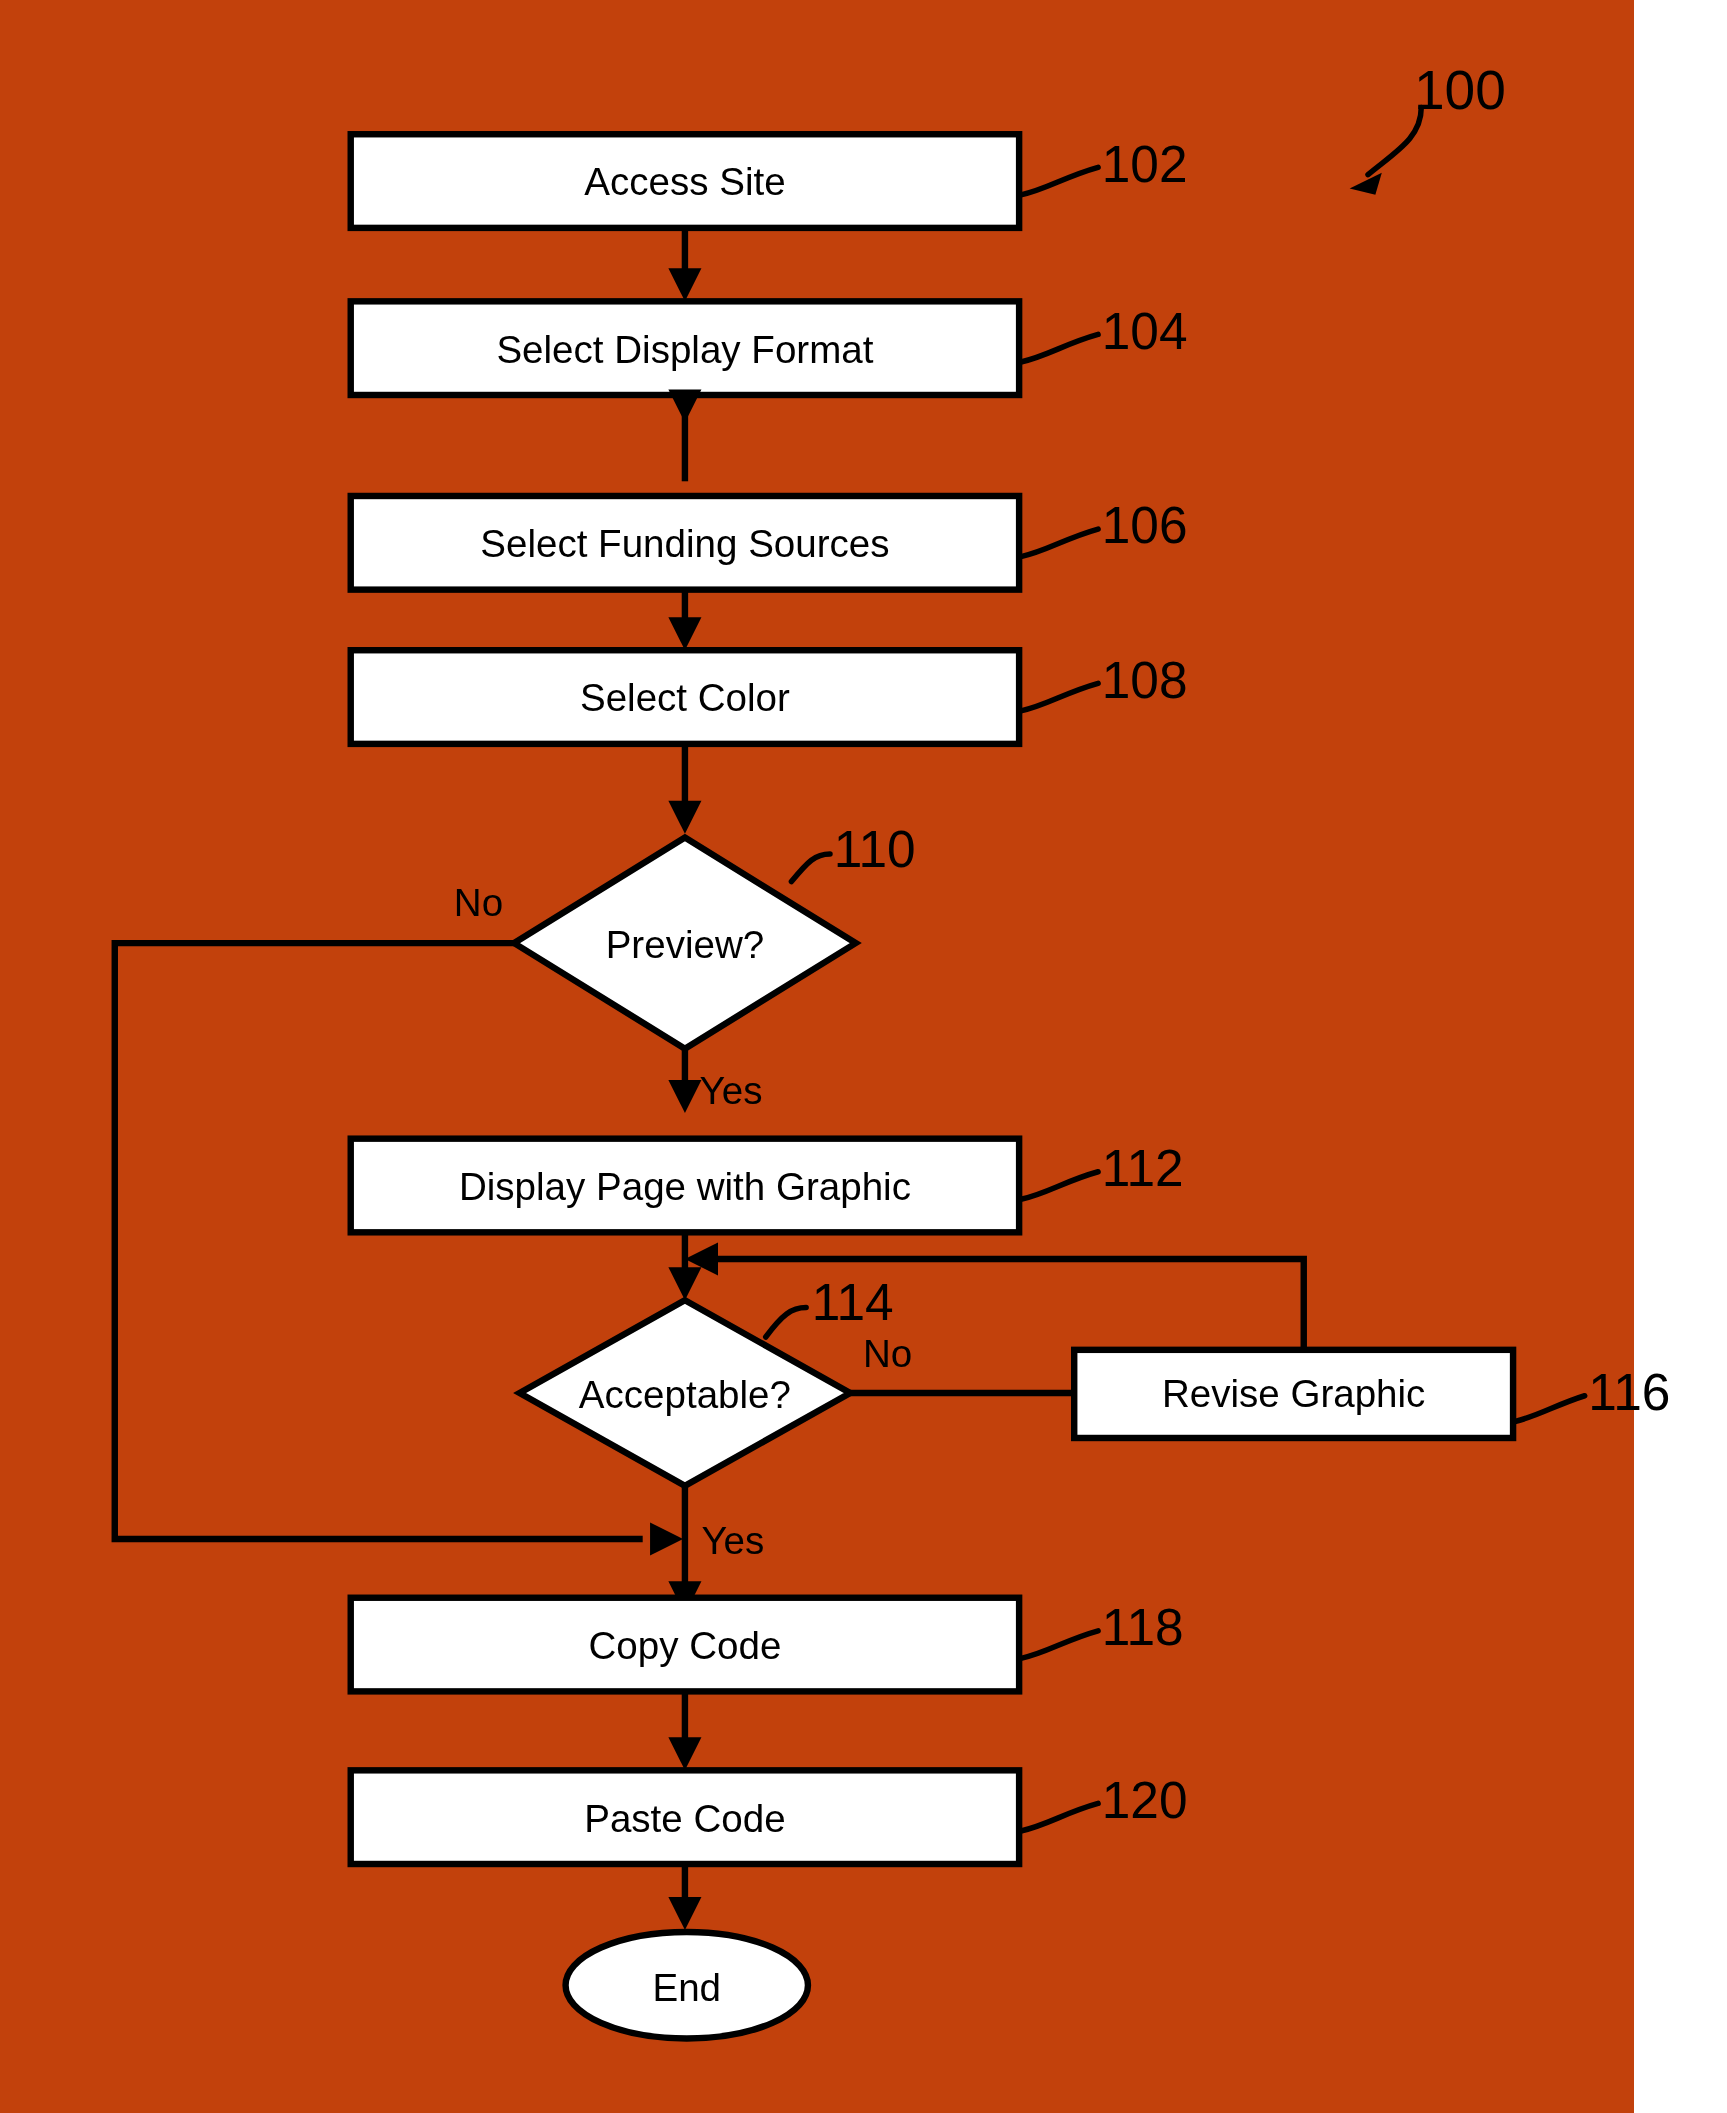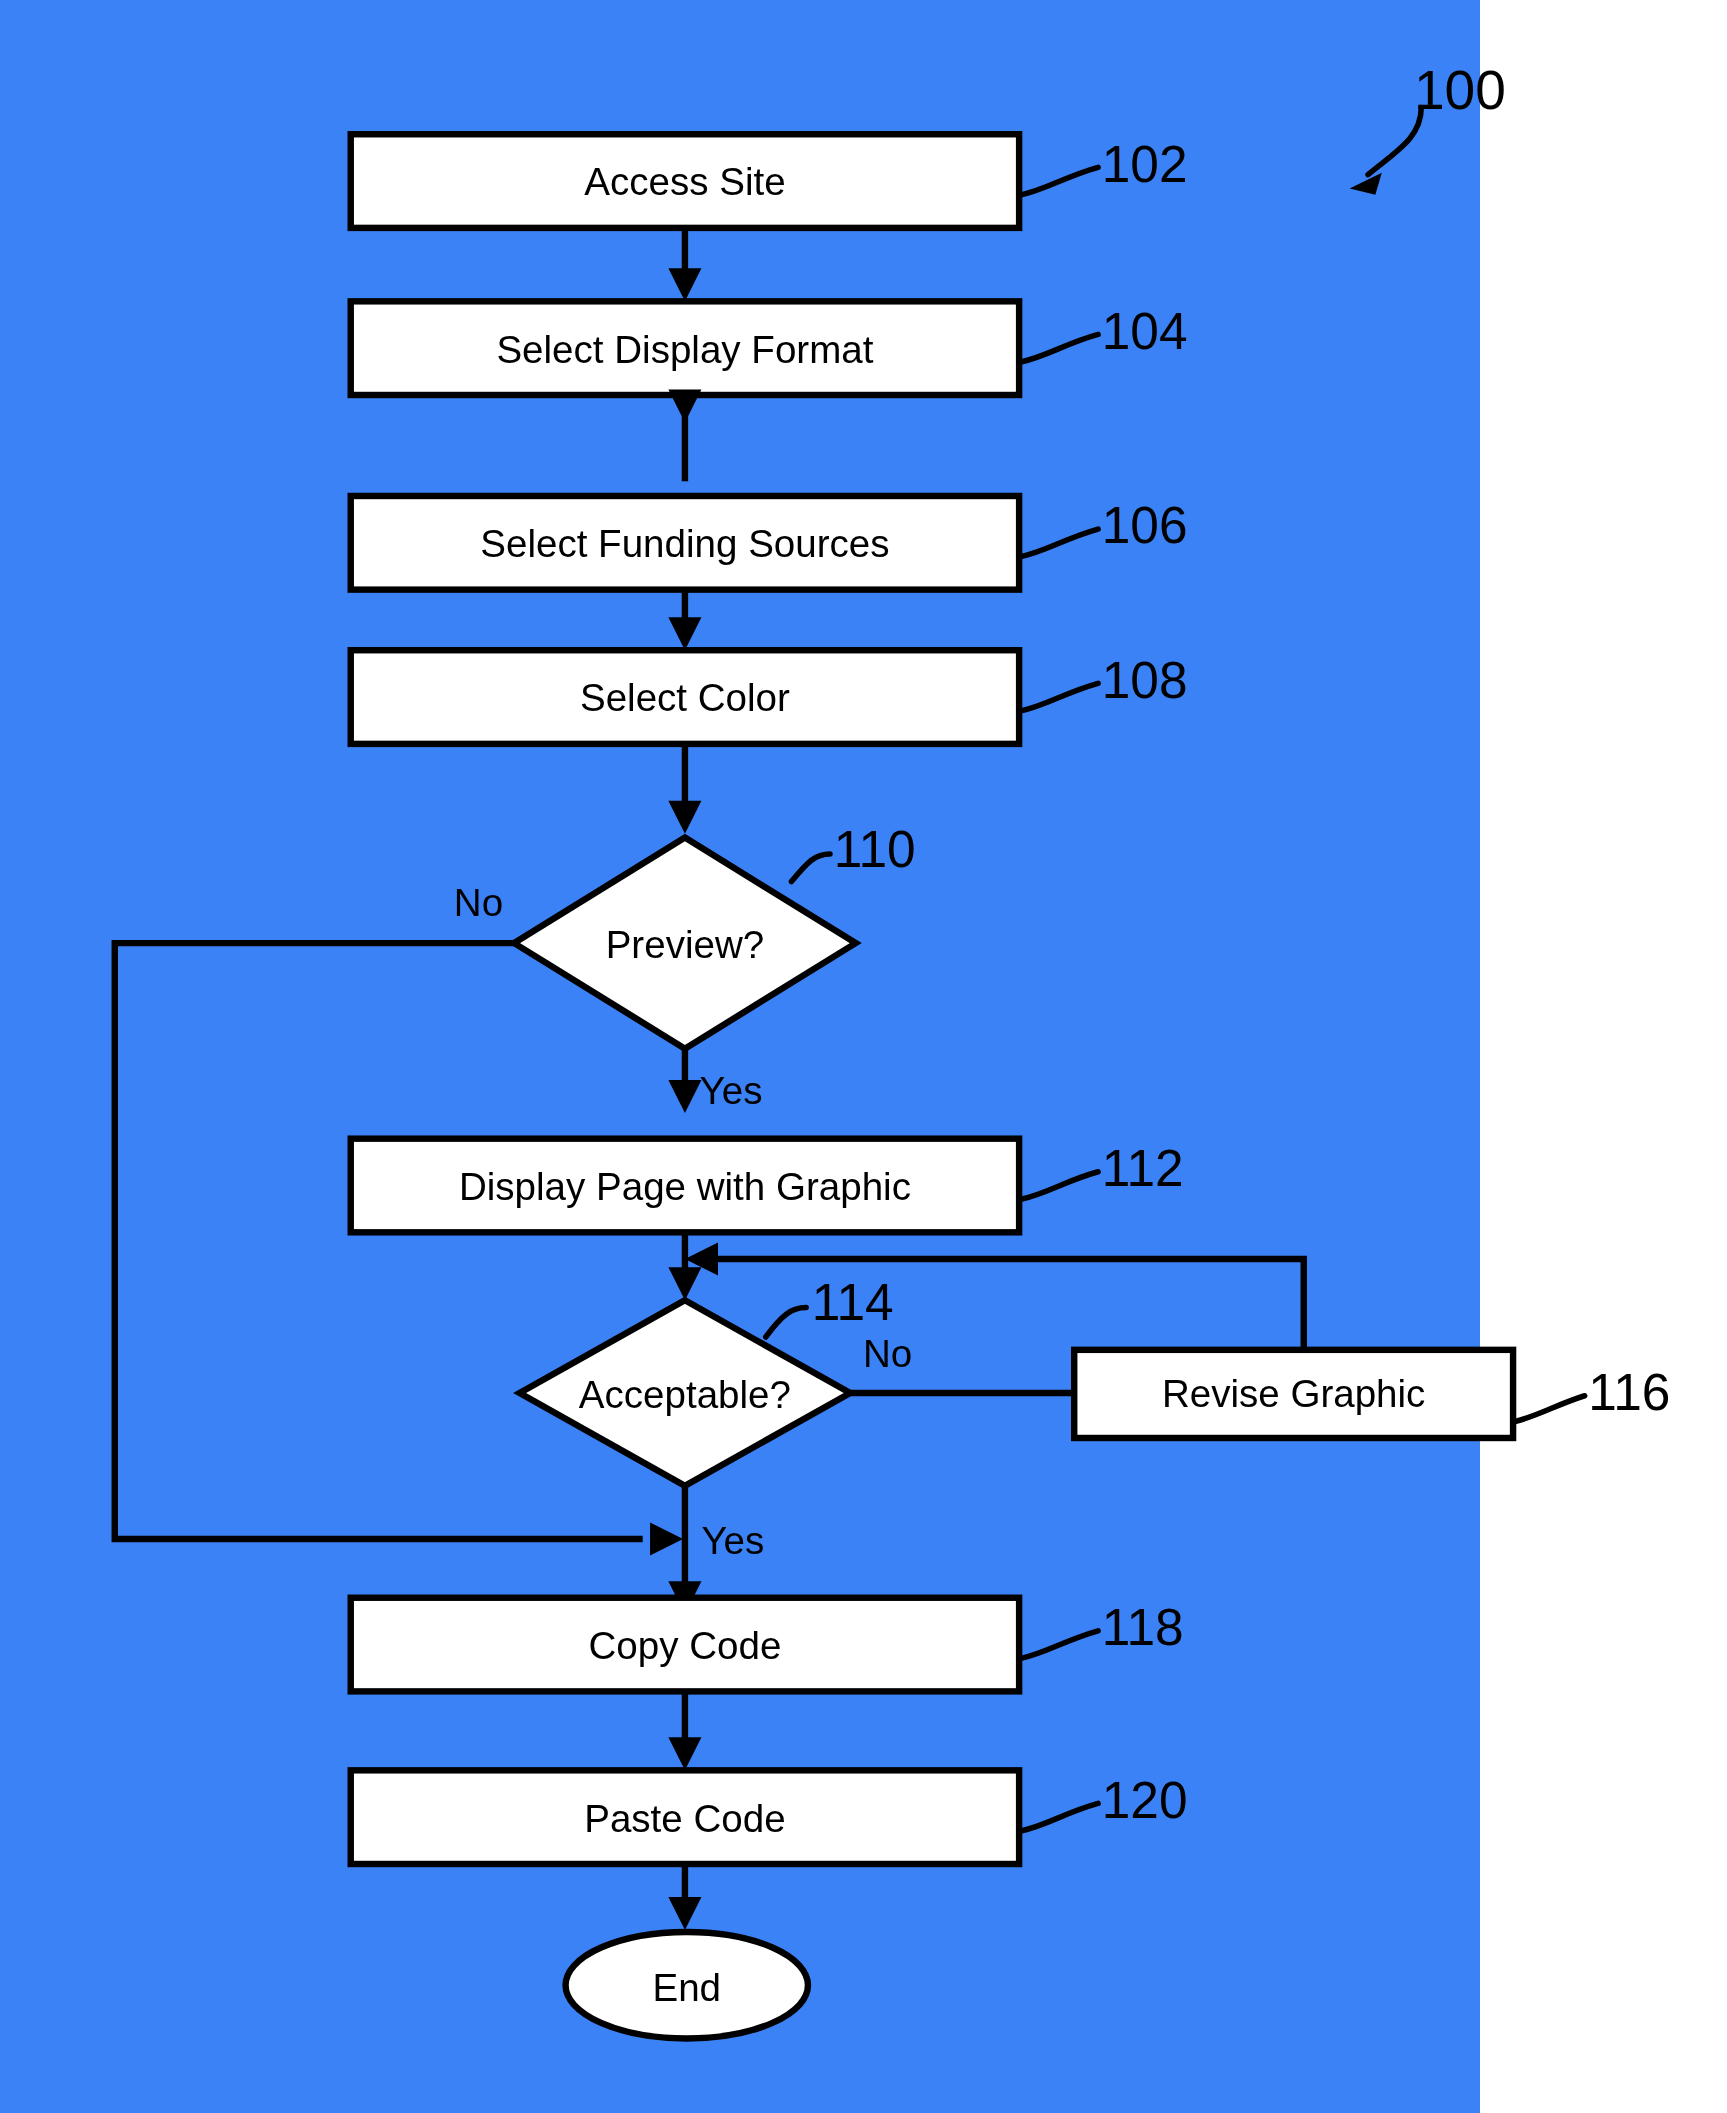--- a/index.html
+++ b/index.html
@@ -9,23 +9,23 @@
     background: #ffffff;
   }
   body {
     width: 1727px;
     height: 2113px;
     font-family: "Liberation Sans", sans-serif;
     overflow: hidden;
   }
   #diagram-root {
     position: relative;
-    width: 1480px;
+    width: 1634px;
     height: 2113px;
-    background: #3b82f6;
+    background: #c2410c;
   }
   svg#flowchart-svg {
     display: block;
     width: 1727px;
     height: 2113px;
   }
   .shape-outline {
     fill: #ffffff;
     stroke: #000000;
     stroke-width: 7;

